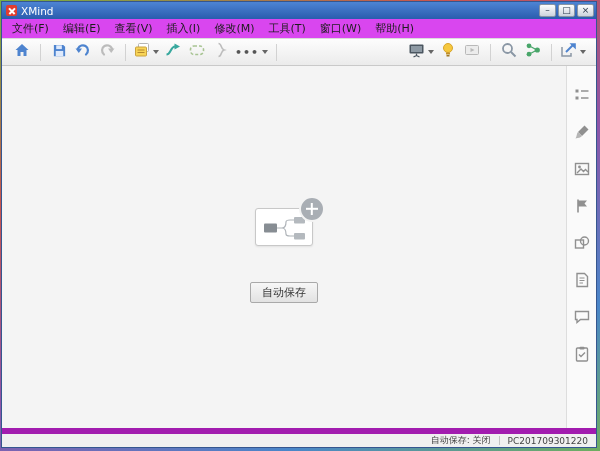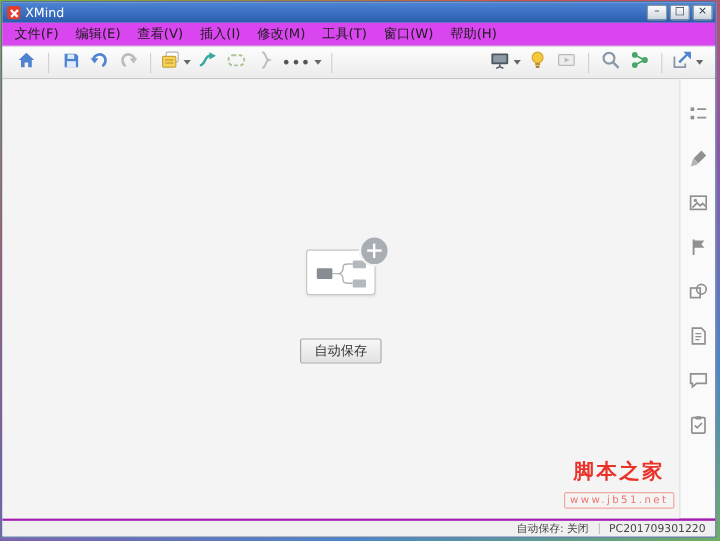--- a/index.html
+++ b/index.html
@@ -62,21 +62,21 @@
     background:linear-gradient(#f7f7f7,#e2e2e2); border:1px solid #a9a9a9; padding:2px 11px;
     border-radius:2px; font-family:inherit; }
 
   
   .watermark { position:absolute; right:4px; bottom:8px; text-align:center; }
   .wm-title { font-size:17px; font-weight:bold; letter-spacing:2px; color:#e8322a; }
   .wm-url { margin-top:2px; font-size:8.5px; letter-spacing:2px; color:#ef766f;
     border:1px solid #f0a8a3; padding:1px 4px; border-radius:2px; display:inline-block; }
 
   
-  .statusbar { flex:0 0 13px; background:#f0f0f0; border-top:2px solid #a21caf;
+  .statusbar { flex:0 0 13px; background:#f0f0f0; border-top:6px solid #a21caf;
     display:flex; align-items:center; justify-content:flex-end; font-size:9px; color:#444;
     padding:0 8px; gap:8px; }
   .sb-sep { width:1px; height:9px; background:#c2c2c2; }
 </style>
 </head>
 <body>
 
 <div class="desktop">
   <div class="window">
 
@@ -236,24 +236,20 @@
               <path d="M21 19 H26 M26 19 Q30 19 30 13 Q30 11 34 11 H38 M26 19 Q30 19 30 25 Q30 27 34 27 H38" stroke="#aeb3b8" fill="none" stroke-width="1.2"></path>
               <rect x="8" y="14.5" width="13" height="9" rx="1" fill="#878d93"></rect>
               <rect x="38" y="8" width="11" height="6.5" rx="1" fill="#b4b9be"></rect>
               <rect x="38" y="24" width="11" height="6.5" rx="1" fill="#b4b9be"></rect>
             </svg>
             <span class="plus-circle"></span>
           </div>
           <button class="new-map-btn">自动保存</button>
         </div>
 
-        <div class="watermark">
-          <div class="wm-title">脚本之家</div>
-          <div class="wm-url">www.jb51.net</div>
-        </div>
 
       </div>
 
       <div class="rightbar">
         <span class="rb-icon">
             <svg width="16" height="16" viewBox="0 0 16 16">
               <rect x="1.5" y="2.5" width="3" height="3" fill="#909090"></rect>
               <line x1="7" y1="4" x2="14.5" y2="4" stroke="#909090" stroke-width="1.5"></line>
               <rect x="1.5" y="9.5" width="3" height="3" fill="#909090"></rect>
               <line x1="7" y1="11" x2="14.5" y2="11" stroke="#909090" stroke-width="1.5"></line>

